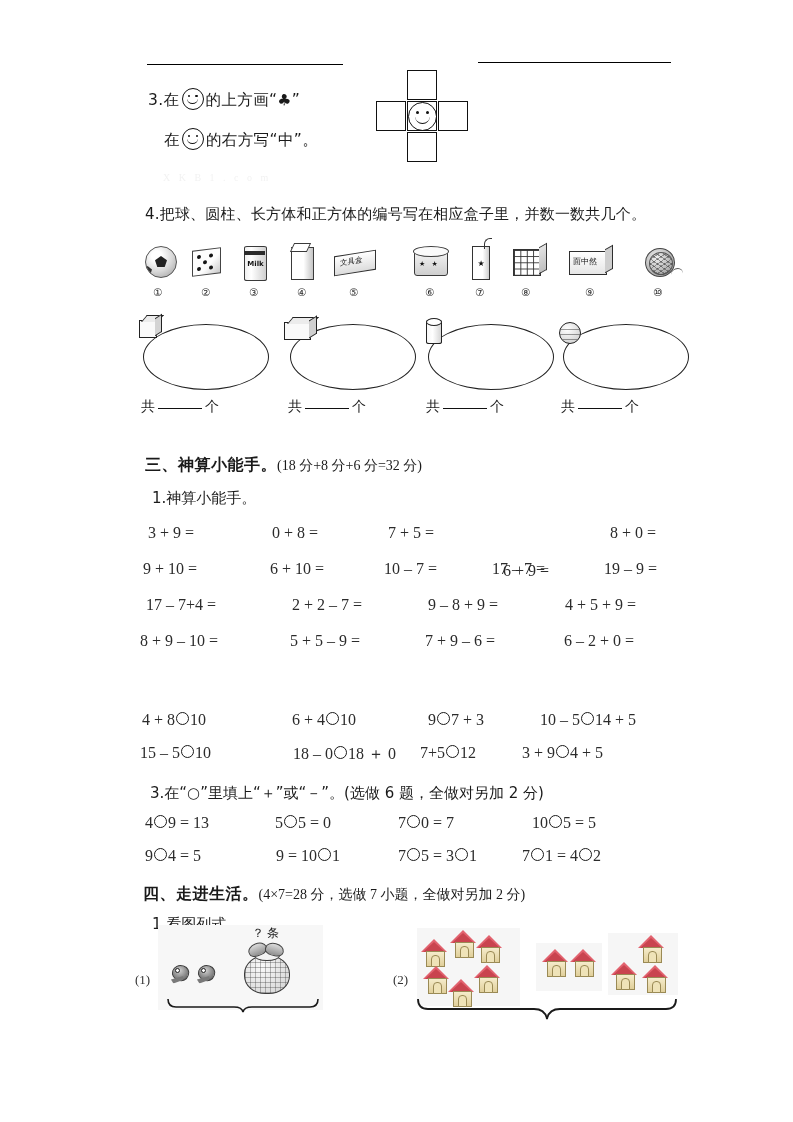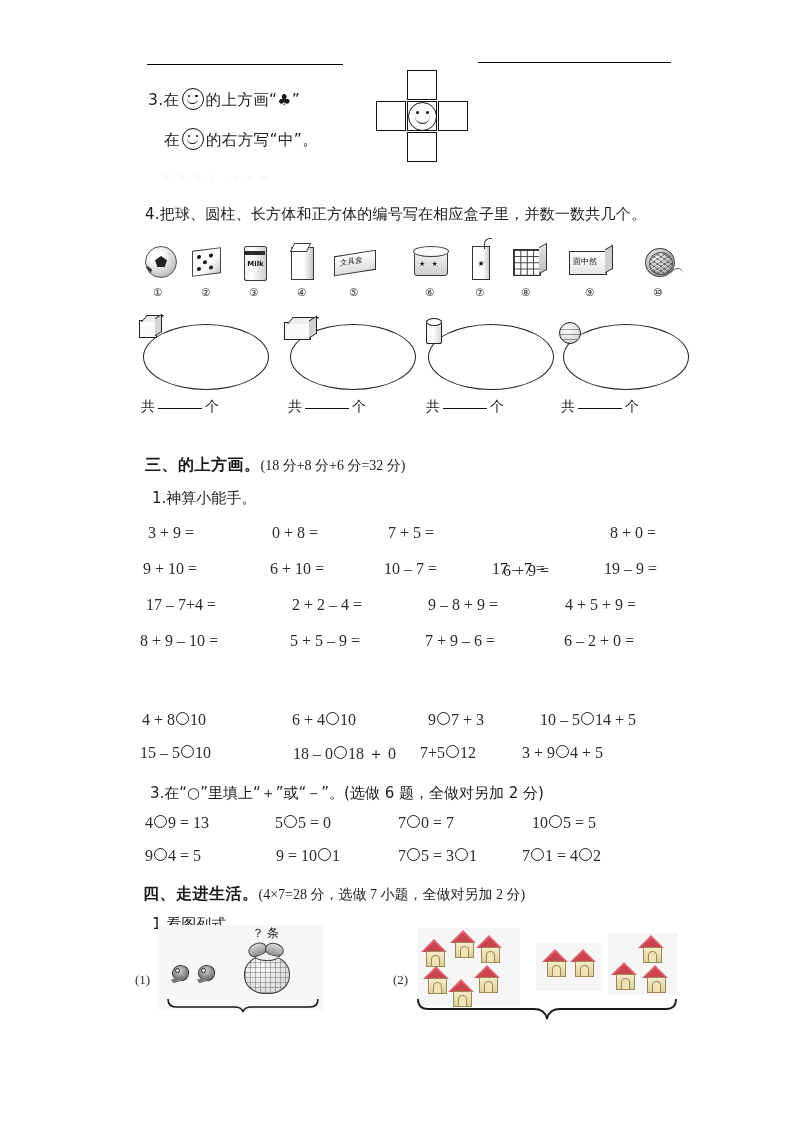--- a/index.html
+++ b/index.html
@@ -752,21 +752,21 @@
     <div class="oval-group" style="left:420px;">
       <div class="oval"></div>
       <div class="mk mk-sph"></div>
       <div class="oval-label">
         <span>共</span><u></u><span>个</span>
       </div>
     </div>
   </div>
 
   <div class="sec-head" style="left:145px;top:455px;">
-    <b>三、的上方画。</b><span class="pts">(18 分+8 分+6 分=32 分)</span>
+    <b>三、神算小能手。</b><span class="pts">(18 分+8 分+6 分=32 分)</span>
   </div>
 
   <div class="sub-head" style="left:152px;top:489px;">1.神算小能手。</div>
 
   <div class="calc-rows">
     <div class="crow">
       <span class="cell" style="left:8px;">3 + 9 =</span>
       <span class="cell" style="left:132px;">0 + 8 =</span>
       <span class="cell" style="left:248px;">7 + 5 =</span>
       <span class="cell" style="left:363px;margin-top:38px;">6 + 9 =</span>
@@ -774,21 +774,21 @@
     </div>
     <div class="crow">
       <span class="cell" style="left:3px;">9 + 10 =</span>
       <span class="cell" style="left:130px;">6 + 10 =</span>
       <span class="cell" style="left:244px;">10 – 7 =</span>
       <span class="cell" style="left:352px;">17 – 7 =</span>
       <span class="cell" style="left:464px;">19 – 9 =</span>
     </div>
     <div class="crow">
       <span class="cell" style="left:6px;">17 – 7+4 =</span>
-      <span class="cell" style="left:152px;">2 + 2 – 4 =</span>
+      <span class="cell" style="left:152px;">2 + 2 – 7 =</span>
       <span class="cell" style="left:288px;">9 – 8 + 9 =</span>
       <span class="cell" style="left:425px;">4 + 5 + 9 =</span>
     </div>
     <div class="crow">
       <span class="cell" style="left:0px;">8 + 9 – 10 =</span>
       <span class="cell" style="left:150px;">5 + 5 – 9 =</span>
       <span class="cell" style="left:285px;">7 + 9 – 6 =</span>
       <span class="cell" style="left:424px;">6 – 2 + 0 =</span>
     </div>
   </div>

